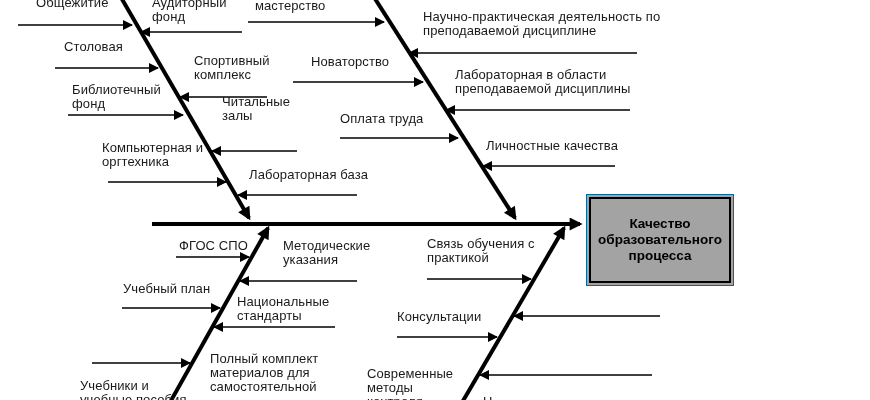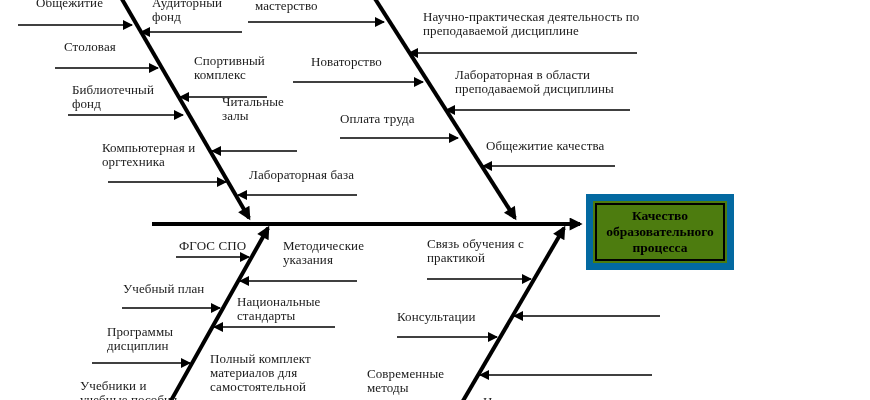--- a/index.html
+++ b/index.html
@@ -1,29 +1,29 @@
 <!DOCTYPE html>
 <html><head>
 <meta charset="utf-8">
 <style>
   * { margin:0; padding:0; box-sizing:border-box; }
   html,body { background:#fff; }
   .canvas {
     position:relative; width:870px; height:400px; overflow:hidden;
-    background:#ffffff; font-family:Liberation Serif, serif;
+    background:#ffffff; font-family:Liberation Sans, sans-serif;
   }
   .lines { position:absolute; left:0; top:0; }
   .lbl {
     position:absolute; color:#1a1a1a; font-size:13px; line-height:14px;
     white-space:pre-line; letter-spacing:0.1px;
   }
   .center { text-align:left; }
   .effect-box {
-    position:absolute; left:586px; top:194px; width:148px; height:76px;
-    border:7px solid #0369a1; padding:2px; background:#4d7c0f;
+    position:absolute; left:586px; top:194px; width:148px; height:92px;
+    border:1px solid #0369a1; padding:2px; background:#a3a3a3;
   }
   .effect-inner {
     width:100%; height:100%; border:2px solid #000;
     display:flex; align-items:center; justify-content:center;
     text-align:center; font-weight:bold; font-size:13.5px; line-height:16px;
     white-space:pre-line; color:#000;
   }
 </style>
 </head>
 <body>
@@ -91,30 +91,28 @@
 оргтехника</div>
   <div class="lbl" style="left:249px; top:168px">Лабораторная база</div>
 
   <div class="lbl" style="left:255px; top:-1px">мастерство</div>
   <div class="lbl" style="left:423px; top:10px">Научно-практическая деятельность по
 преподаваемой дисциплине</div>
   <div class="lbl" style="left:311px; top:55px">Новаторство</div>
   <div class="lbl" style="left:455px; top:68px">Лабораторная в области
 преподаваемой дисциплины</div>
   <div class="lbl" style="left:340px; top:112px">Оплата труда</div>
-  <div class="lbl" style="left:486px; top:139px">Общежитие качества</div>
+  <div class="lbl" style="left:486px; top:139px">Личностные качества</div>
 
   <div class="lbl" style="left:179px; top:239px">ФГОС СПО</div>
   <div class="lbl" style="left:283px; top:239px">Методические
 указания</div>
   <div class="lbl" style="left:123px; top:282px">Учебный план</div>
   <div class="lbl" style="left:237px; top:295px">Национальные
 стандарты</div>
-  <div class="lbl" style="left:107px; top:325px">Программы
-дисциплин</div>
   <div class="lbl" style="left:210px; top:352px">Полный комплект
 материалов для
 самостоятельной</div>
   <div class="lbl" style="left:80px;  top:379px">Учебники и
 учебные пособия</div>
 
   <div class="lbl" style="left:427px; top:237px">Связь обучения с
 практикой</div>
   <div class="lbl" style="left:397px; top:310px">Консультации</div>
   <div class="lbl" style="left:367px; top:367px">Современные

